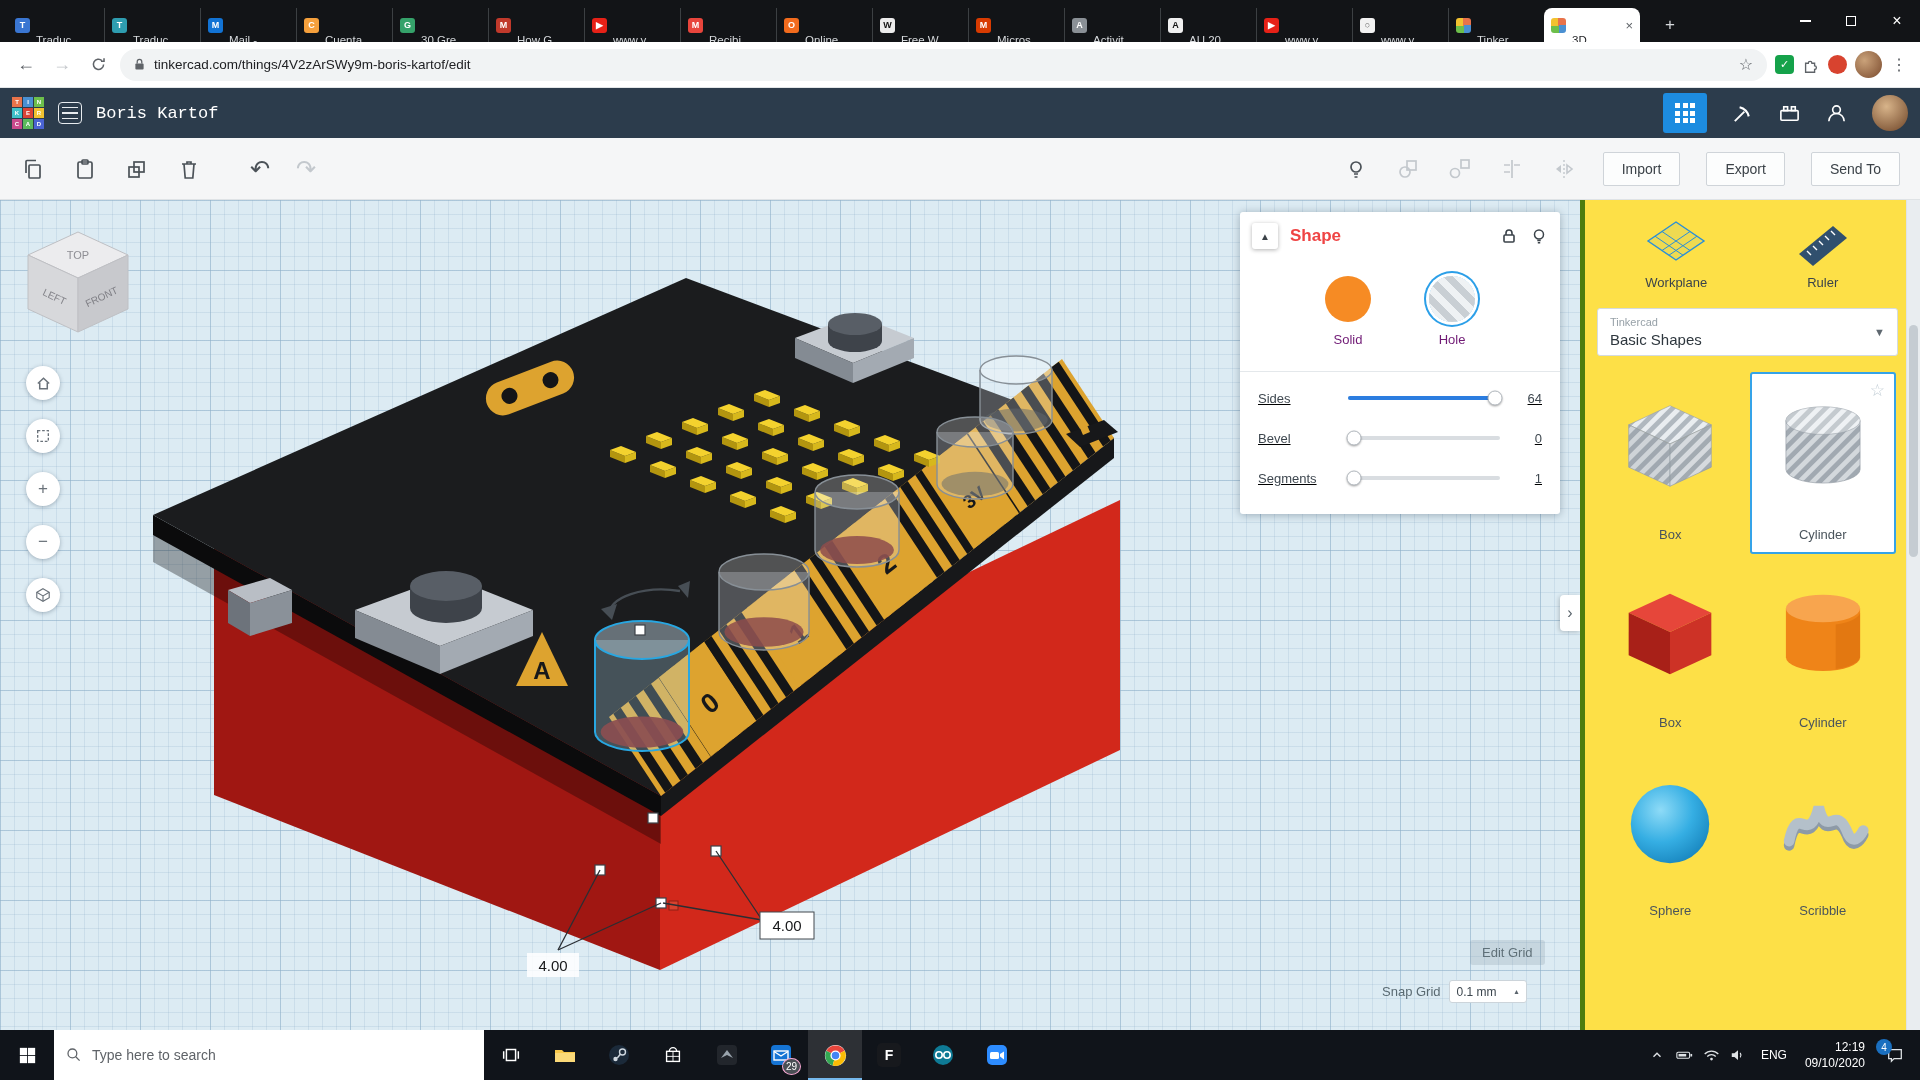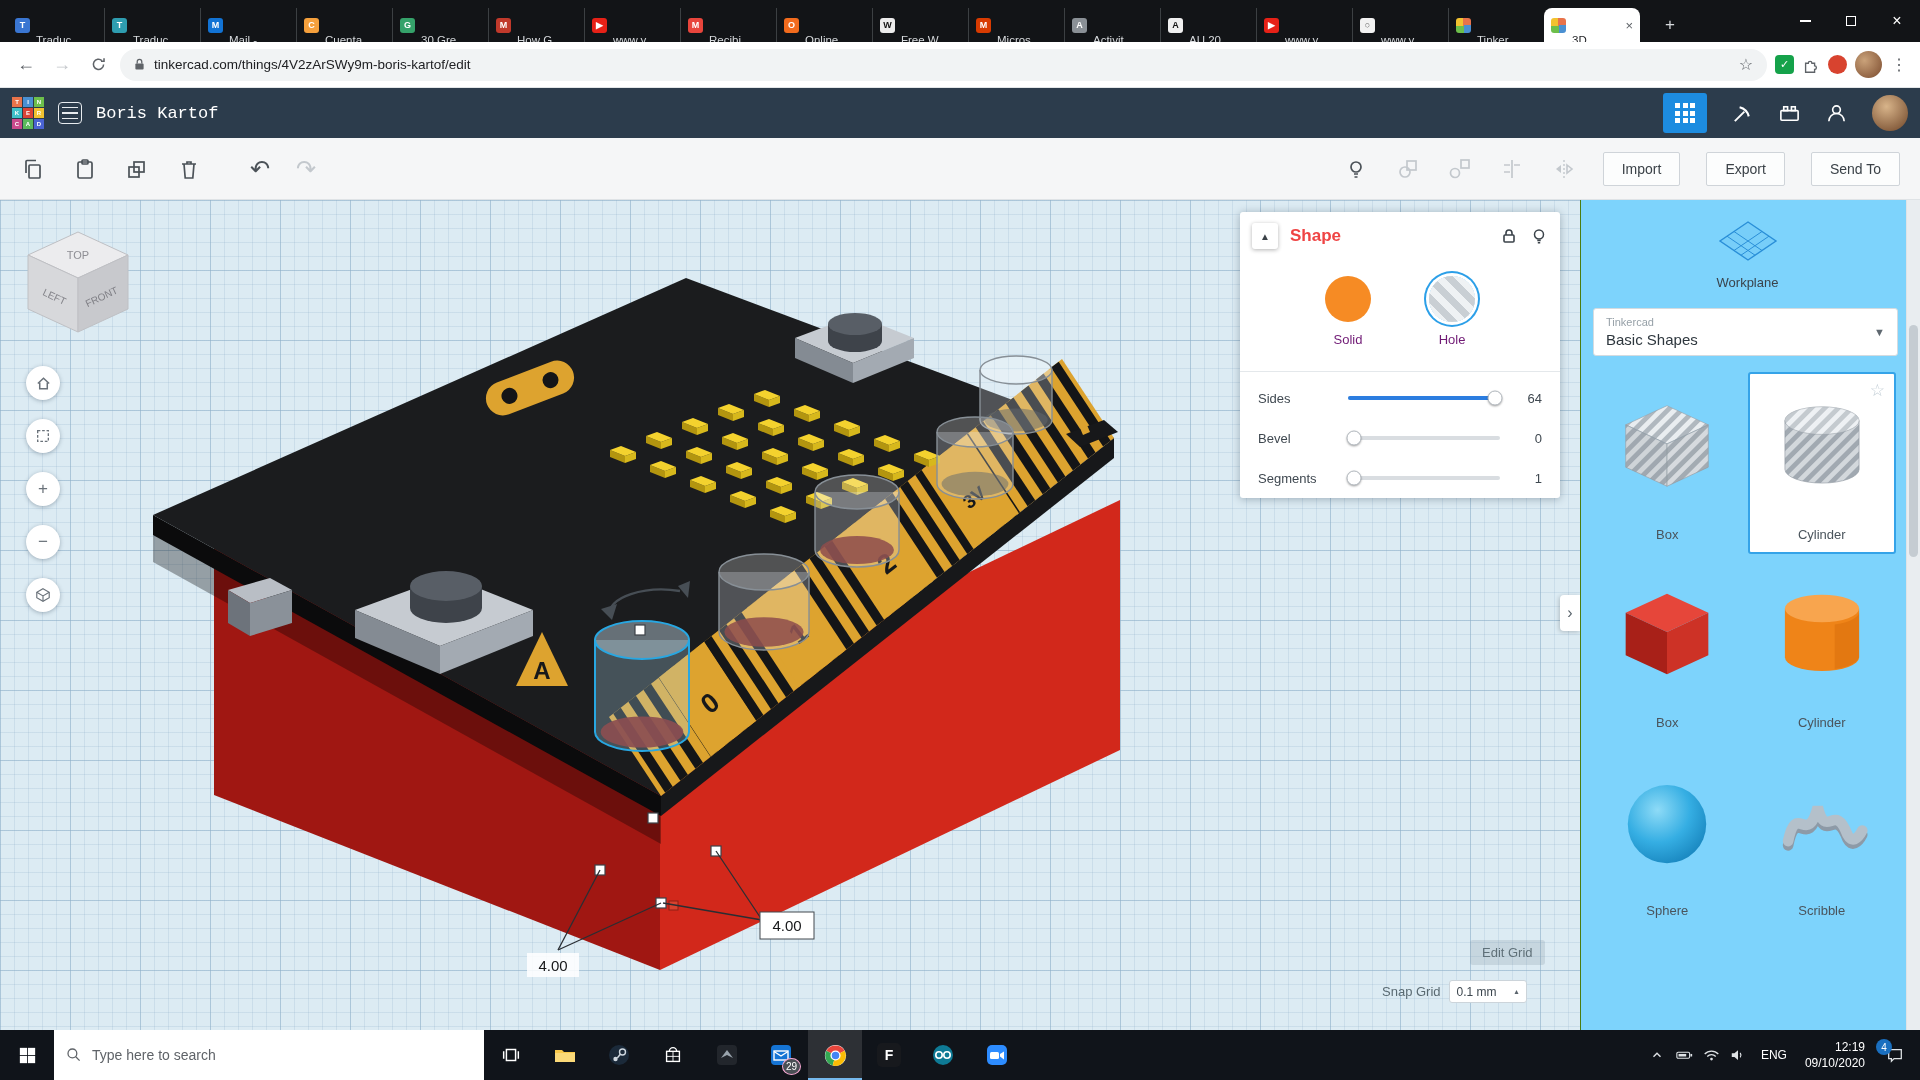--- a/index.html
+++ b/index.html
@@ -107,32 +107,32 @@
                   font-size:10px; color:#3b4248; }
   .spanel-title { font-size:17px; font-weight:bold; color:#ef4444; }
   .spanel-hspacer { flex:1; }
   .opts { display:flex; justify-content:center; gap:58px; padding:16px 0 8px; }
   .opt { display:flex; flex-direction:column; align-items:center; gap:10px; font-size:13px; color:#701a75; }
   .opt-circle { width:46px; height:46px; border-radius:50%; }
   .solid-c { background:#f68b24; }
   .hole-c { background:repeating-linear-gradient(45deg,#c9cfd4 0 7px,#eff2f4 7px 14px); }
   .opt.selected .opt-circle { box-shadow:0 0 0 3px #fff, 0 0 0 5px #2b9fe8; }
   .spanel-divider { height:1px; background:#e4e8eb; margin:16px 0 4px; }
-  .sliders { padding:2px 8px 0; }
+  .sliders { padding:2px 8px 16px;text-decoration:underline; }
   .srow { display:flex; align-items:center; height:40px; padding:0 10px; gap:12px; font-size:13px; color:#3f4850; }
   .slabel { flex:0 0 78px; }
   .strack { position:relative; flex:1; height:4px; background:#d9dde1; border-radius:2px; }
   .sfill { position:absolute; left:0; top:0; bottom:0; background:#2b7de0; border-radius:2px; }
   .shandle { position:absolute; top:50%; width:15px; height:15px; background:#fff; border:1px solid #b2b8be;
              border-radius:50%; box-shadow:0 1px 2px rgba(0,0,0,.3); transform:translate(-50%,-50%); }
   .sval { flex:0 0 30px; text-align:right; }
 
   
-  .sidebar { position:absolute; top:200px; left:1580px; width:340px; height:830px; background:#7dd3fc;
-             border-left:1px solid #4d7c0f; }
+  .sidebar { position:absolute; top:200px; left:1580px; width:340px; height:830px; background:#fde047;
+             border-left:5px solid #4d7c0f; }
   .tools { display:flex; padding:16px 24px 8px 18px; }
   .tool { flex:1; display:flex; flex-direction:column; align-items:center; gap:9px; font-size:13px; color:#3a434b; }
   .catdrop { margin:10px 22px 0 12px; background:#fff; border:1px solid #d4dbe0; border-radius:3px;
              padding:7px 12px; position:relative; }
   .cat-brand { font-size:11px; color:#97a1a8; }
   .cat-name { font-size:15px; color:#2e373e; margin-top:3px; }
   .cat-caret { position:absolute; right:12px; top:50%; transform:translateY(-50%); color:#5f6870; font-size:11px; }
   .shapegrid { display:grid; grid-template-columns:1fr 1fr; gap:6px; padding:16px 24px 0 12px; }
   .scard { position:relative; height:182px; display:flex; flex-direction:column; align-items:center;
            border:2px solid transparent; border-radius:3px; }
@@ -712,20 +712,27 @@
 
   <div class="sidebar">
     <div class="tools">
       <div class="tool">
         <svg width="64" height="50" viewBox="0 0 64 50">
           <polygon points="32,6 60,25 32,44 4,25" fill="rgba(42,143,216,0.07)" stroke="#2a8fd8" stroke-width="1.4"></polygon>
           <path d="M18,15.5 L46,34.5 M11,20.2 L39,39.2 M46,15.5 L18,34.5 M53,20.2 L25,39.2" stroke="#2a8fd8" stroke-width="1"></path>
         </svg>
         <span>Workplane</span>
       </div>
+      <div class="tool">
+        <svg width="64" height="50" viewBox="0 0 64 50">
+          <polygon points="8,38 42,10 56,22 22,50" fill="#31506e"></polygon>
+          <path d="M16,35 l4,4 M22,30 l4,4 M28,25 l4,4 M34,20 l4,4 M40,15 l4,4" stroke="#fff" stroke-width="1.4"></path>
+        </svg>
+        <span>Ruler</span>
+      </div>
     </div>
     <div class="catdrop">
       <div class="cat-brand">Tinkercad</div>
       <div class="cat-name">Basic Shapes</div>
       <span class="cat-caret">▼</span>
     </div>
     <div class="shapegrid" id="shapegrid">
         <div class="scard">
           <svg viewBox="0 0 100 100">
             <defs>

